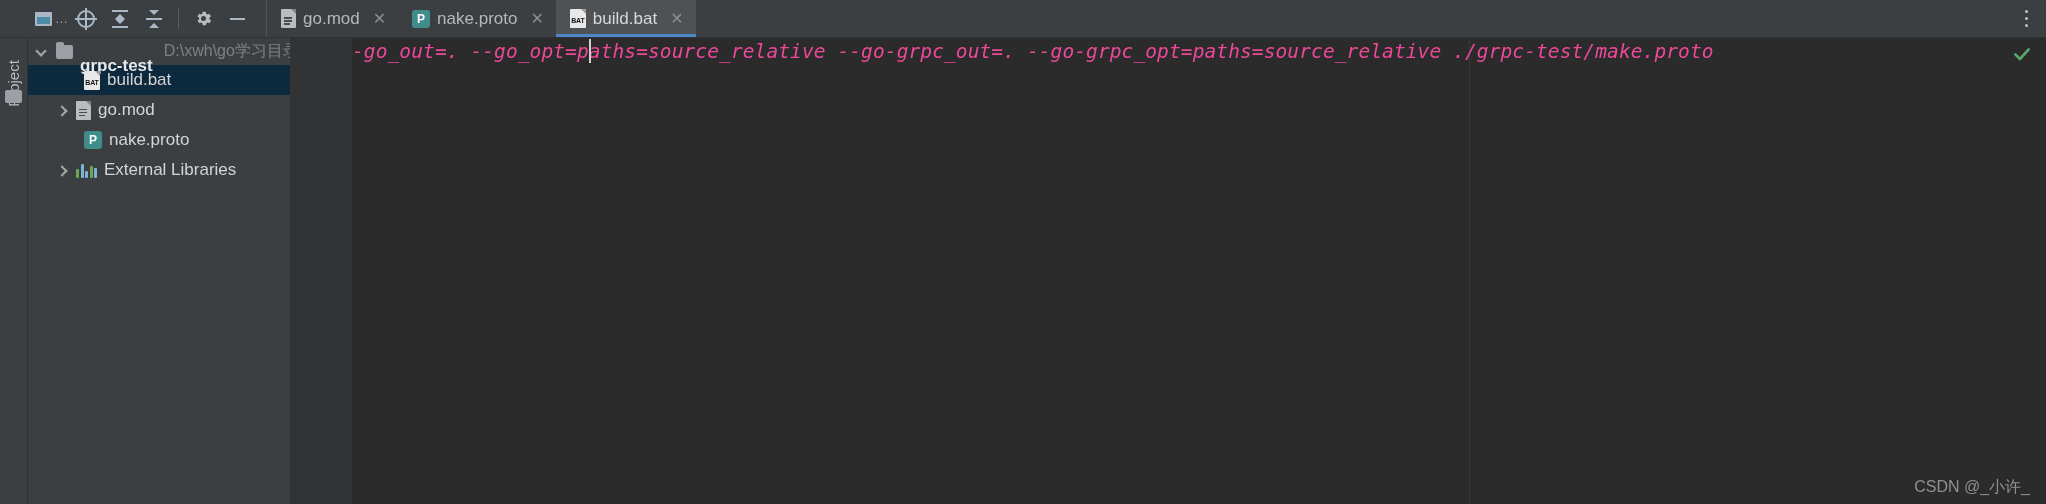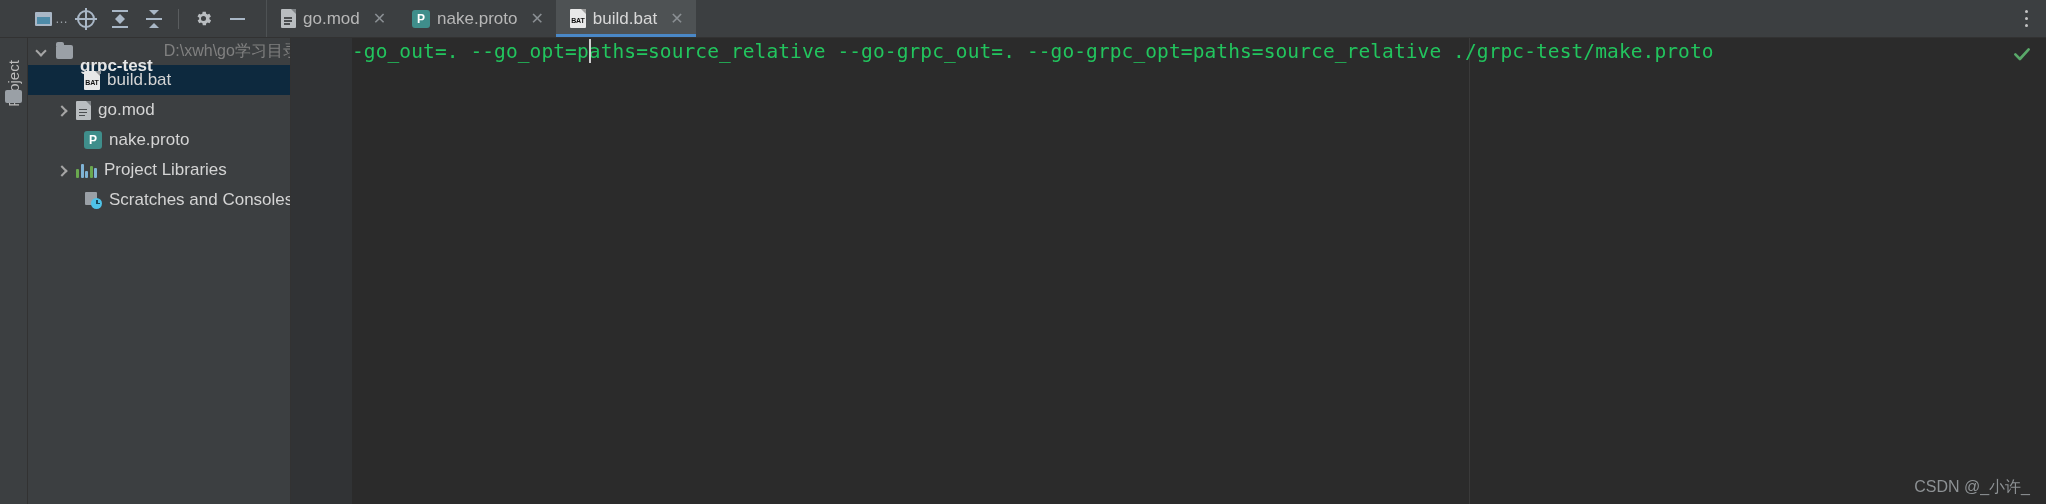--- a/index.html
+++ b/index.html
@@ -425,23 +425,24 @@
   }
   .code-line {
     position: absolute;
     left: 0;
     top: 0px;
     height: 27px;
     display: flex;
     align-items: center;
     font-family: "DejaVu Sans Mono", monospace;
     font-size: 19.5px;
-    color: #22c55e;
+    color: #ec4899;
     white-space: pre;
     letter-spacing: 0.1px;
+    font-style: italic;
   }
   .caret {
     position: absolute;
     width: 2px;
     height: 24px;
     background: #d0d0d0;
     top: 1px;
   }
   .right-margin-line {
     position: absolute;
@@ -599,30 +600,23 @@
 
       <div class="tree-row indent-1">
         <div class="chev"></div>
         <div class="ic-extlib">
           <i style="height:9px;background:#6aa84f;"></i>
           <i style="height:14px;background:#7fb3d5;"></i>
           <i style="height:7px;background:#7fb3d5;"></i>
           <i style="height:12px;background:#6aa84f;"></i>
           <i style="height:10px;background:#7fb3d5;"></i>
         </div>
-        <span class="node-name">Project Libraries</span>
-      </div>
-
-      <div class="tree-row indent-2">
-        <div class="ic-scratch">
-          <div class="pg"></div>
-          <div class="clk"></div>
-        </div>
-        <span class="node-name">Scratches and Consoles</span>
-      </div>
+        <span class="node-name">External Libraries</span>
+      </div>
+
 
     </div>
 
     <div class="editor-wrap">
       <div class="gutter"></div>
       <div class="editor">
         <div class="right-margin-line" style="left:1117px;"></div>
 
         <div class="code-line">-go_out=. --go_opt=paths=source_relative --go-grpc_out=. --go-grpc_opt=paths=source_relative ./grpc-test/make.proto</div>
         <div class="caret" style="left:237px;"></div>

